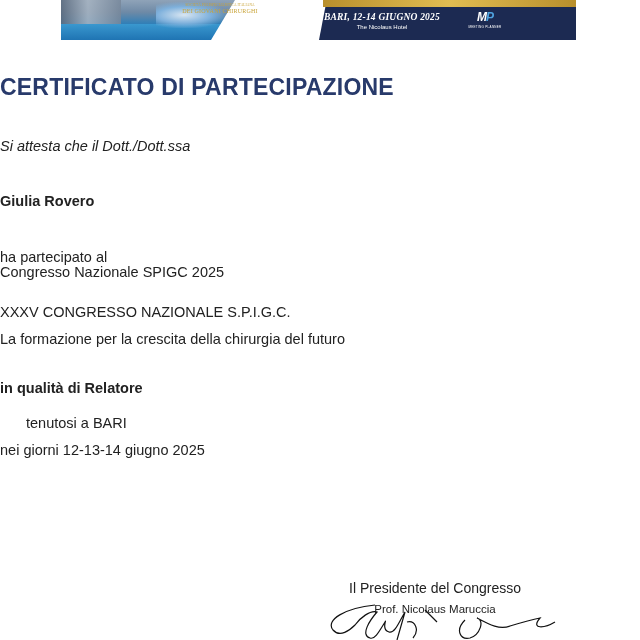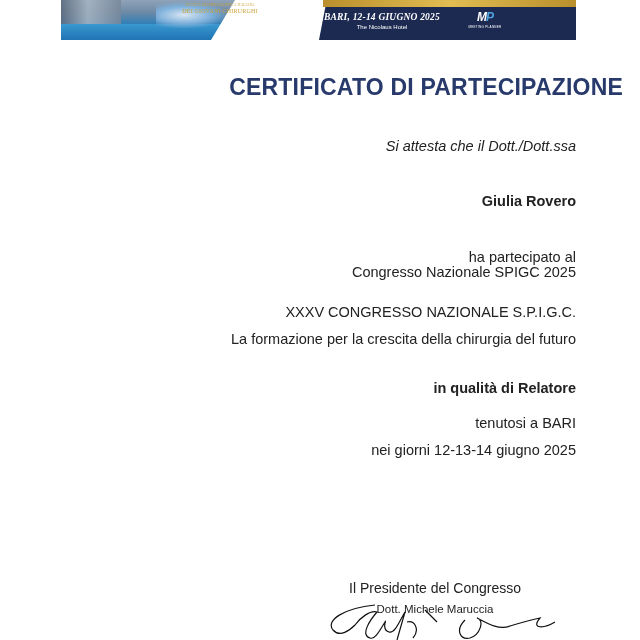--- a/index.html
+++ b/index.html
@@ -27,23 +27,23 @@
       background: linear-gradient(90deg, #b88f2c, #e1bd52, #b88f2c); }
     .banner-date { position: absolute; left: 322px; top: 12px; width: 120px; text-align: center;
       color: #ffffff; font-family: "Liberation Serif", serif; font-weight: bold; font-size: 9.5px; letter-spacing: .2px; font-style: italic; }
     .banner-venue { position: absolute; left: 322px; top: 24px; width: 120px; text-align: center;
       color: #ffffff; font-size: 6px; }
     .mp-logo { position: absolute; left: 465px; top: 11px; width: 40px; text-align: center; color: #ffffff; }
     .mp-logo .mark { font-size: 12px; font-weight: bold; font-style: italic; letter-spacing: -1px; line-height: 13px; }
     .mp-logo .mark span { color: #4fa3e0; }
     .mp-logo .sub { font-size: 3px; letter-spacing: .3px; line-height: 6px; }
 
-    .title { position: absolute; left: 0; top: 74px; width: 623px; text-align: right;
+    .title { position: absolute; left: 0; top: 74px; width: 623px; text-align: left;
       color: #283a6b; font-size: 23px; font-weight: bold; letter-spacing: .2px; }
-    .line { position: absolute; left: 0; width: 576px; text-align: right; font-size: 14.5px; color: #222; }
+    .line { position: absolute; left: 0; width: 576px; text-align: left; font-size: 14.5px; color: #222; }
     .italic { font-style: italic; }
     .bold { font-weight: bold; }
 
     .sig-role { position: absolute; left: 330px; top: 580px; width: 210px; text-align: center; font-size: 14px; color: #222; }
     .sig-name { position: absolute; left: 330px; top: 603px; width: 210px; text-align: center; font-size: 11.5px; color: #222; }
     .signature { position: absolute; left: 315px; top: 590px; width: 250px; height: 50px; }
   </style>
 </head>
 <body>
 
@@ -70,21 +70,21 @@
 
 <div class="title">CERTIFICATO DI PARTECIPAZIONE</div>
 
 <div class="line italic" style="top:138px;">Si attesta che il Dott./Dott.ssa</div>
 <div class="line bold" style="top:193px;">Giulia Rovero</div>
 <div class="line" style="top:249px;">ha partecipato al</div>
 <div class="line" style="top:264px;">Congresso Nazionale SPIGC 2025</div>
 <div class="line" style="top:304px;">XXXV CONGRESSO NAZIONALE S.P.I.G.C.</div>
 <div class="line" style="top:331px;">La formazione per la crescita della chirurgia del futuro</div>
 <div class="line bold" style="top:380px;">in qualità di Relatore</div>
-<div class="line" style="top:415px;">tenutosi a BARI</div>
+<div class="line" style="top:415px;margin-left:26px;">tenutosi a BARI</div>
 <div class="line" style="top:442px;">nei giorni 12-13-14 giugno 2025</div>
 
 <div class="sig-role">Il Presidente del Congresso</div>
-<div class="sig-name">Dott. Michele Maruccia</div>
+<div class="sig-name">Prof. Nicolaus Maruccia</div>
 <svg class="signature" viewBox="0 0 250 50">
   <path d="M60 15 C 30 18, 10 30, 18 40 C 25 48, 35 40, 40 35 C 45 28, 55 20, 62 22 C 55 30, 45 45, 55 48 C 60 50, 65 40, 70 32 C 72 28, 66 40, 74 42 C 80 44, 85 30, 90 22 L 82 50 M 92 32 C 100 30, 105 40, 98 48 M 110 20 L 122 32" fill="none" stroke="#111" stroke-width="1.2"></path>
   <path d="M150 30 C 140 40, 145 50, 155 48 C 165 45, 170 30, 162 28 C 175 35, 185 40, 195 36 C 205 33, 215 30, 225 28 C 215 40, 230 38, 240 32" fill="none" stroke="#111" stroke-width="1.2"></path>
 </svg>
 
 </body></html>

